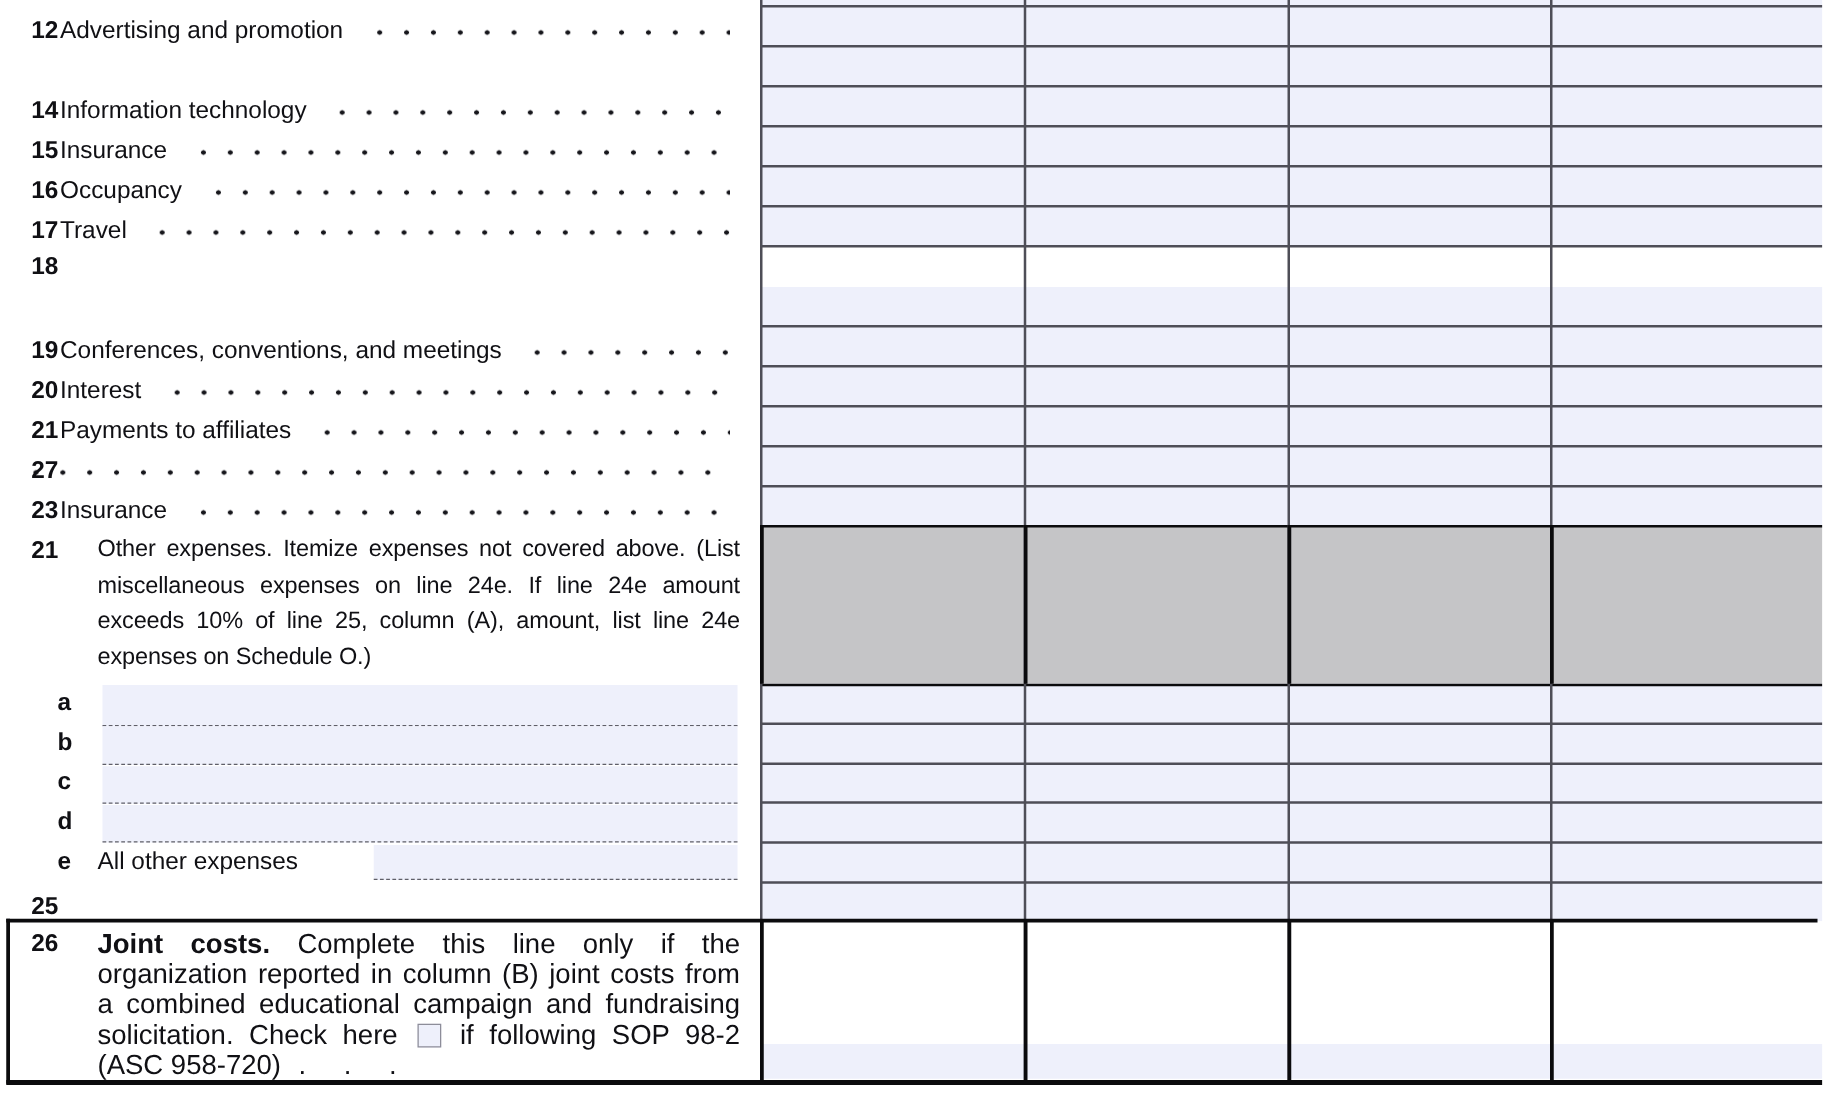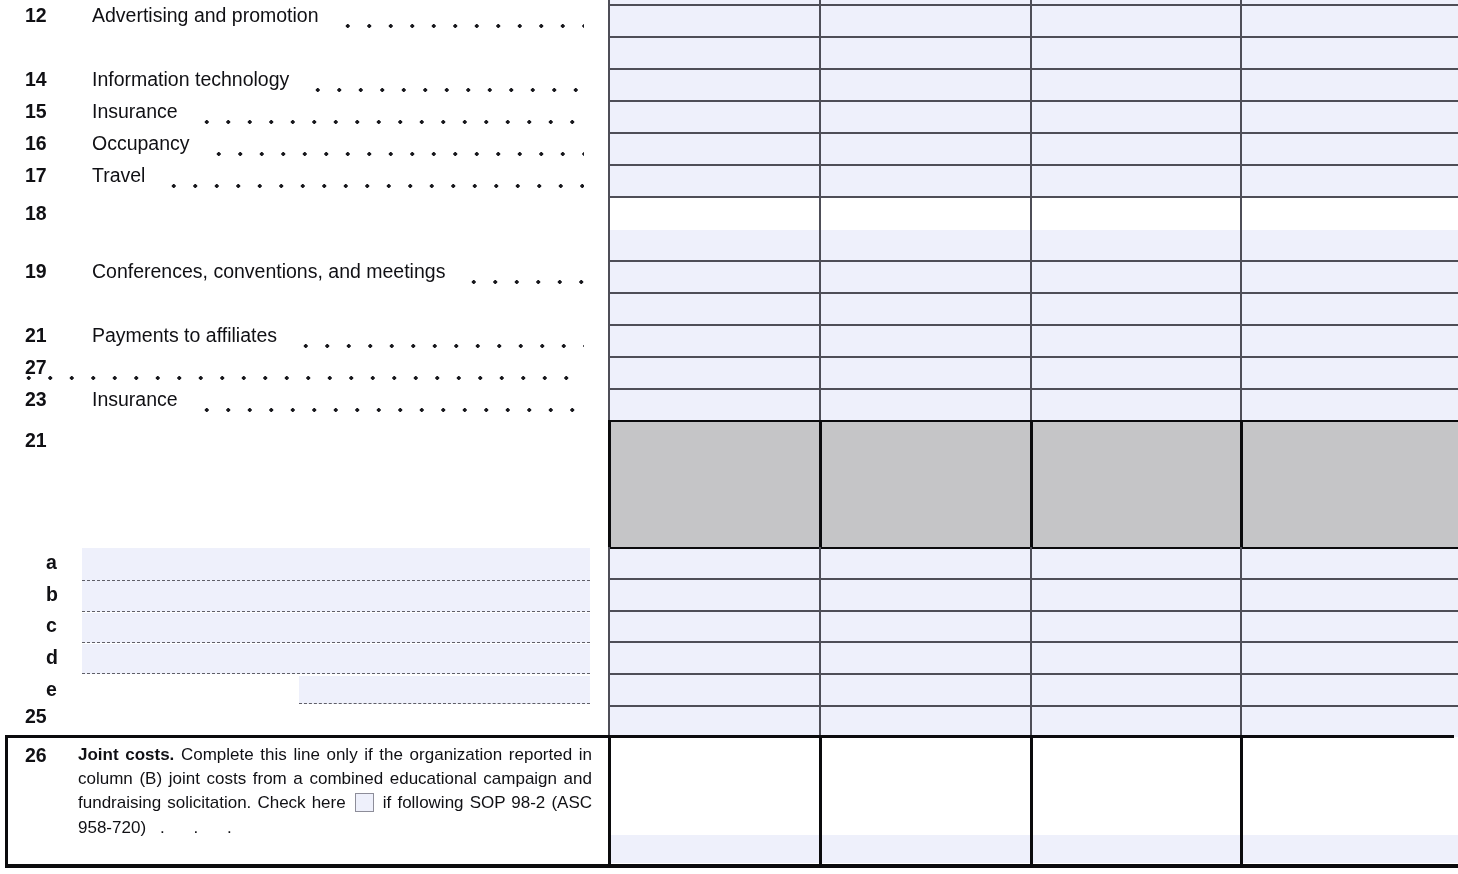--- a/index.html
+++ b/index.html
@@ -9,33 +9,33 @@
     --heavy:#0b0b0d;
     --ink:#101014;
   }
   html,body{margin:0;padding:0;background:#fff;}
   .page{
     position:relative;width:1458px;height:874px;background:#fff;overflow:hidden;
     font-family:"Liberation Sans","DejaVu Sans",sans-serif;color:var(--ink);
     font-size:19.5px;
   }
   
-  .lrow{position:absolute;left:0;width:592px;height:32px;display:flex;align-items:flex-start;}
+  .lrow{position:absolute;left:0;width:592px;height:32px;display:flex;align-items:flex-end;}
   .lnum{position:absolute;left:25px;font-weight:bold;}
   .lnum.abs{line-height:28.5px;}
   .lnum.sub{left:46px;font-weight:bold;}
-  .ltext{margin-left:92px;white-space:nowrap;}
+  .ltext{margin-left:48px;white-space:nowrap;}
   .dots{
     flex:1;align-self:stretch;margin-left:10px;margin-right:8px;
     background-image:radial-gradient(circle,#17171c 1.7px,rgba(0,0,0,0) 2.1px);
     background-size:21.5px 6px;background-repeat:repeat-x;background-position:8px 18.5px;
   }
   .pblock{position:absolute;left:78px;width:514px;text-align:justify;line-height:28.5px;}
   .pblock.small{font-size:18.8px;letter-spacing:-0.1px;}
-  .p26{position:absolute;left:78px;width:514px;text-align:justify;line-height:24.2px;font-size:17px;}
+  .p26{position:absolute;left:78px;width:514px;text-align:justify;line-height:24.2px;font-size:22px;}
   .dashfield{position:absolute;left:82px;width:508px;background:var(--lav);
     border-bottom:1.6px dashed #5f5f68;box-sizing:border-box;}
   .cb{display:inline-block;width:19px;height:19px;background:var(--lav);
     border:1.6px solid #8d8d99;box-sizing:border-box;vertical-align:-3.5px;margin:0 3px;}
   .tdots{margin-left:14px;word-spacing:24px;}
   
   #grid{position:absolute;left:0;top:0;width:1458px;height:874px;}
   .trow{position:absolute;left:608px;width:850px;display:flex;box-sizing:border-box;z-index:1;}
   .trow > div{height:100%;}
   .vgrid{position:absolute;top:0;width:2px;height:867px;background:var(--grid);z-index:2;}
@@ -75,47 +75,54 @@
     <span class="dots"></span>
   </div>
 
   <span class="lnum abs" style="top:199px">18</span>
 
   <div class="lrow" style="top:260px">
     <span class="lnum">19</span>
     <span class="ltext">Conferences, conventions, and meetings</span>
     <span class="dots"></span>
   </div>
+  <div class="lrow" style="top:292px">
+    <span class="lnum">20</span>
+    <span class="ltext">Interest</span>
+    <span class="dots"></span>
+  </div>
   <div class="lrow" style="top:324px">
     <span class="lnum">21</span>
     <span class="ltext">Payments to affiliates</span>
     <span class="dots"></span>
   </div>
   <div class="lrow" style="top:356px">
     <span class="lnum">27</span>
     <span class="dots"></span>
   </div>
   <div class="lrow" style="top:388px">
     <span class="lnum">23</span>
     <span class="ltext">Insurance</span>
     <span class="dots"></span>
   </div>
 
   <span class="lnum abs" style="top:426px">21</span>
+  <div class="pblock small" style="top:425px;line-height:28.6px">Other expenses. Itemize expenses not covered above. (List miscellaneous expenses on line 24e. If line 24e amount exceeds 10% of line 25, column (A), amount, list line 24e expenses on Schedule O.)</div>
 
   <span class="lnum sub" style="top:547px;line-height:31px">a</span>
   <div class="dashfield" style="top:548px;height:33px"></div>
   <span class="lnum sub" style="top:578px;line-height:32px">b</span>
   <div class="dashfield" style="top:581px;height:31px"></div>
   <span class="lnum sub" style="top:610px;line-height:31px">c</span>
   <div class="dashfield" style="top:613px;height:30px"></div>
   <span class="lnum sub" style="top:641px;line-height:32px">d</span>
   <div class="dashfield" style="top:644px;height:30px"></div>
 
   <span class="lnum sub" style="top:673px;line-height:32px">e</span>
+  <span class="ltext" style="position:absolute;left:78px;top:673px;line-height:32px;margin:0">All other expenses</span>
   <div class="dashfield" style="left:299px;width:291px;top:676px;height:28px"></div>
 
   <div class="lrow" style="top:705px">
     <span class="lnum">25</span>
   </div>
 
   <span class="lnum" style="top:743px;position:absolute;line-height:24.2px">26</span>
   <div class="p26" style="top:743px">
     <b>Joint costs.</b>
     <span>Complete this line only if the organization reported in column (B) joint costs from a combined educational campaign and fundraising solicitation. Check here</span>

